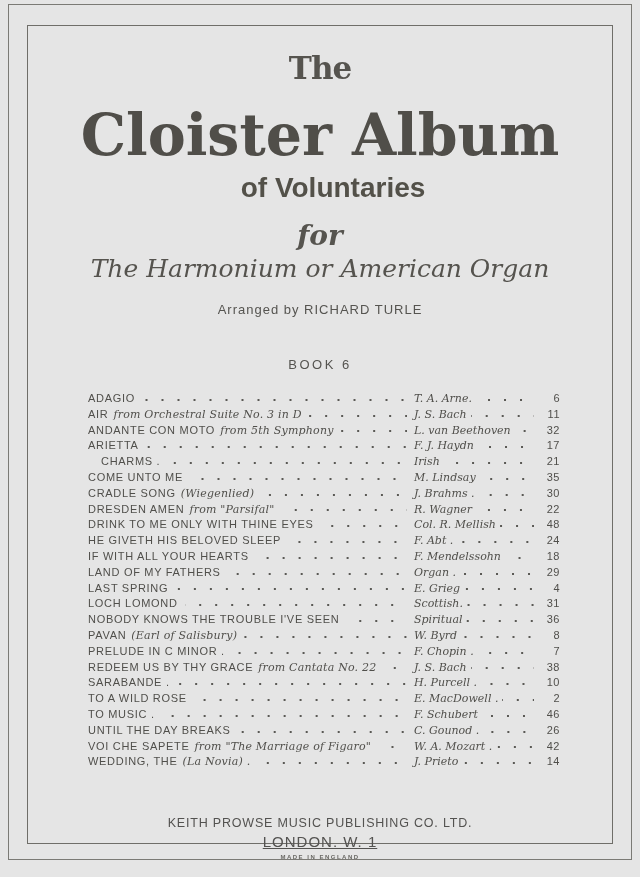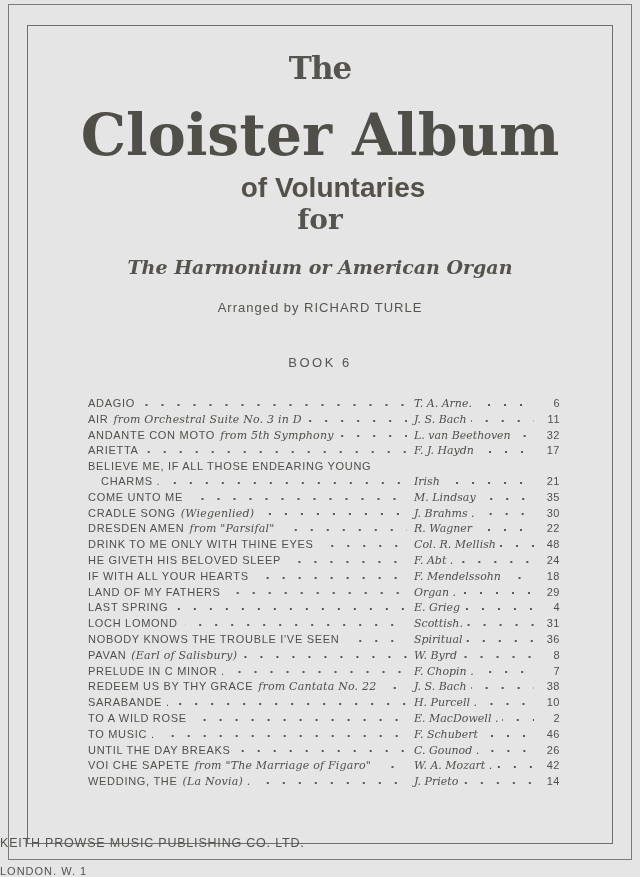--- a/index.html
+++ b/index.html
@@ -35,42 +35,42 @@
     font-family:"DejaVu Serif",serif;font-weight:bold;
     font-size:57px;line-height:66px;color:#504e49;
     letter-spacing:0px;
   }
   .subtitle{
     margin-top:4px;
     font-family:Liberation Sans, sans-serif;font-weight:bold;
     font-size:28px;line-height:32px;color:#535149;margin-left:26px;
   }
   .for-script{
-    margin-top:0;
-    font-family:"DejaVu Serif",serif;font-weight:bold;
+    margin-top:16px;
+    font-family:"DejaVu Serif",serif;font-style:italic;font-weight:bold;
     font-size:28px;line-height:32px;color:#56544f;
   }
   .instruments{
-    margin-top:14px;
-    font-family:"DejaVu Serif",serif;font-style:italic;font-weight:bold;
-    font-size:19px;line-height:34px;color:#55534e;
+    margin-top:0px;
+    font-family:"DejaVu Serif",serif;font-style:italic;font-weight:normal;
+    font-size:25px;line-height:34px;color:#55534e;
   }
   .arranger{
     margin-top:16px;
     font-size:13px;letter-spacing:1px;color:#555450;
   }
   .book{
     margin-top:40px;
     font-size:13px;letter-spacing:2.5px;color:#555450;
     text-align:center;
   }
 
   
   .contents{
-    margin:26px 0 0 88px;
+    margin:19px 0 0 88px;
     width:472px;
     font-size:11px;
     color:#504f4b;
   }
   .toc-row{line-height:14.8px;}
   .toc-line1{
     letter-spacing:0.7px;
     white-space:nowrap;
   }
   .toc-line2{
@@ -99,28 +99,28 @@
   .t-composer{
     font-family:"DejaVu Serif",serif;font-style:italic;
     white-space:nowrap;flex:0 0 auto;
   }
   .leader2{margin:0 4px;}
   .t-page{
     flex:0 0 22px;text-align:right;letter-spacing:0.5px;
   }
 
   
-  .footer{}
+  .footer{text-align:center;}
   .publisher{
     margin-top:46px;
     font-size:12.5px;letter-spacing:0.8px;color:#535250;
   }
   .city{
-    margin-top:15px;
-    font-size:11px;letter-spacing:1px;color:#535250;
+    margin-top:3px;
+    font-size:15px;letter-spacing:1px;color:#535250;text-decoration:underline;
   }
   .made-in{
     margin-top:4px;
     font-size:6px;letter-spacing:1.5px;color:#6a6965;
     font-weight:bold;
   }
 </style>
 </head>
 <body>
 
@@ -191,21 +191,20 @@
       <span class="leader"></span>
       <span class="composer-cell">
         <span class="t-composer">F. J. Haydn</span>
         <span class="leader leader2"></span>
       </span>
       <span class="t-page">17</span>
     </div>
   </div>
 
   <div class="toc-row">
-    <div class="toc-line1">BELIEVE ME, IF ALL THOSE ENDEARING YOUNG</div>
     <div class="toc-line2">
       <span class="t-title indent">CHARMS .</span>
 
       <span class="leader"></span>
       <span class="composer-cell">
         <span class="t-composer">Irish</span>
         <span class="leader leader2"></span>
       </span>
       <span class="t-page">21</span>
     </div>

